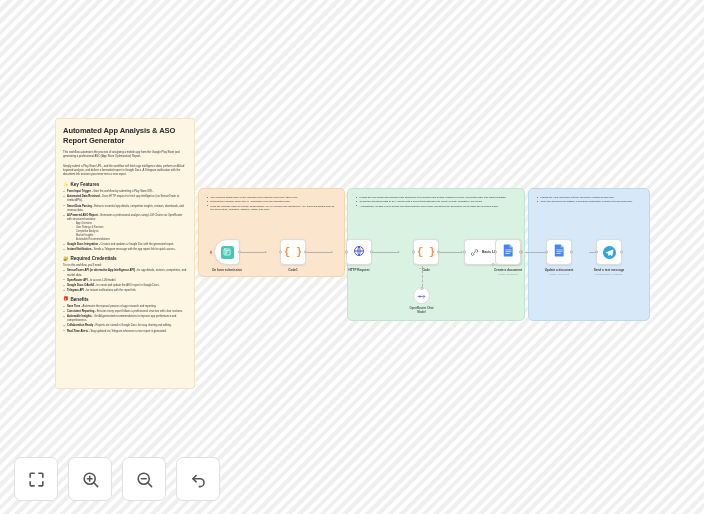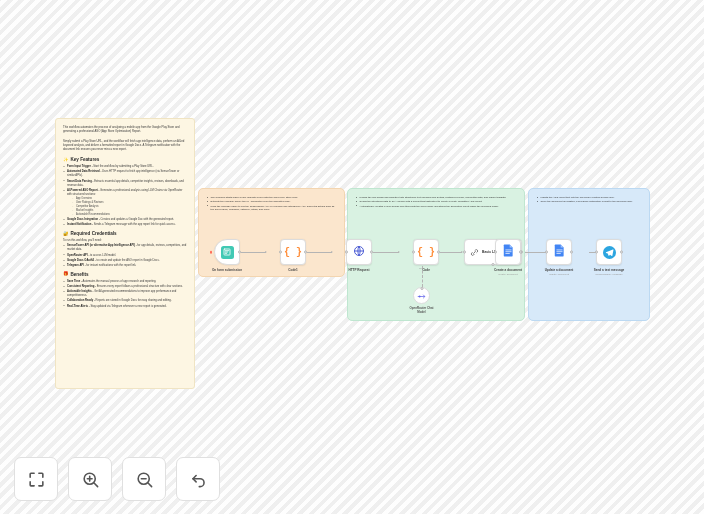--- a/index.html
+++ b/index.html
@@ -287,20 +287,21 @@
     justify-content: center;
     cursor: pointer;
   }
 </style>
 </head>
 <body>
 
 <div id="canvas">
 
   <div id="sticky">
+    <div class="note-title">Automated App Analysis &amp; ASO Report Generator</div>
     <div class="note-para">This workflow automates the process of analyzing a mobile app from the Google Play Store and generating a professional ASO (App Store Optimization) Report.</div>
     <div class="note-para">Simply submit a Play Store URL, and the workflow will fetch app intelligence data, perform an AI-led keyword analysis, and deliver a formatted report in Google Docs. A Telegram notification with the document link ensures you never miss a new report.</div>
 
     <div class="note-h2">
       <span class="emo">✨</span>
       <span>Key Features</span>
     </div>
     <ul class="note-list">
       <li><b>Form Input Trigger</b> - <span>Start the workflow by submitting a Play Store URL.</span></li>
       <li><b>Automated Data Retrieval</b> - <span>Uses HTTP request to fetch app intelligence (via SensorTower or similar APIs).</span></li>

